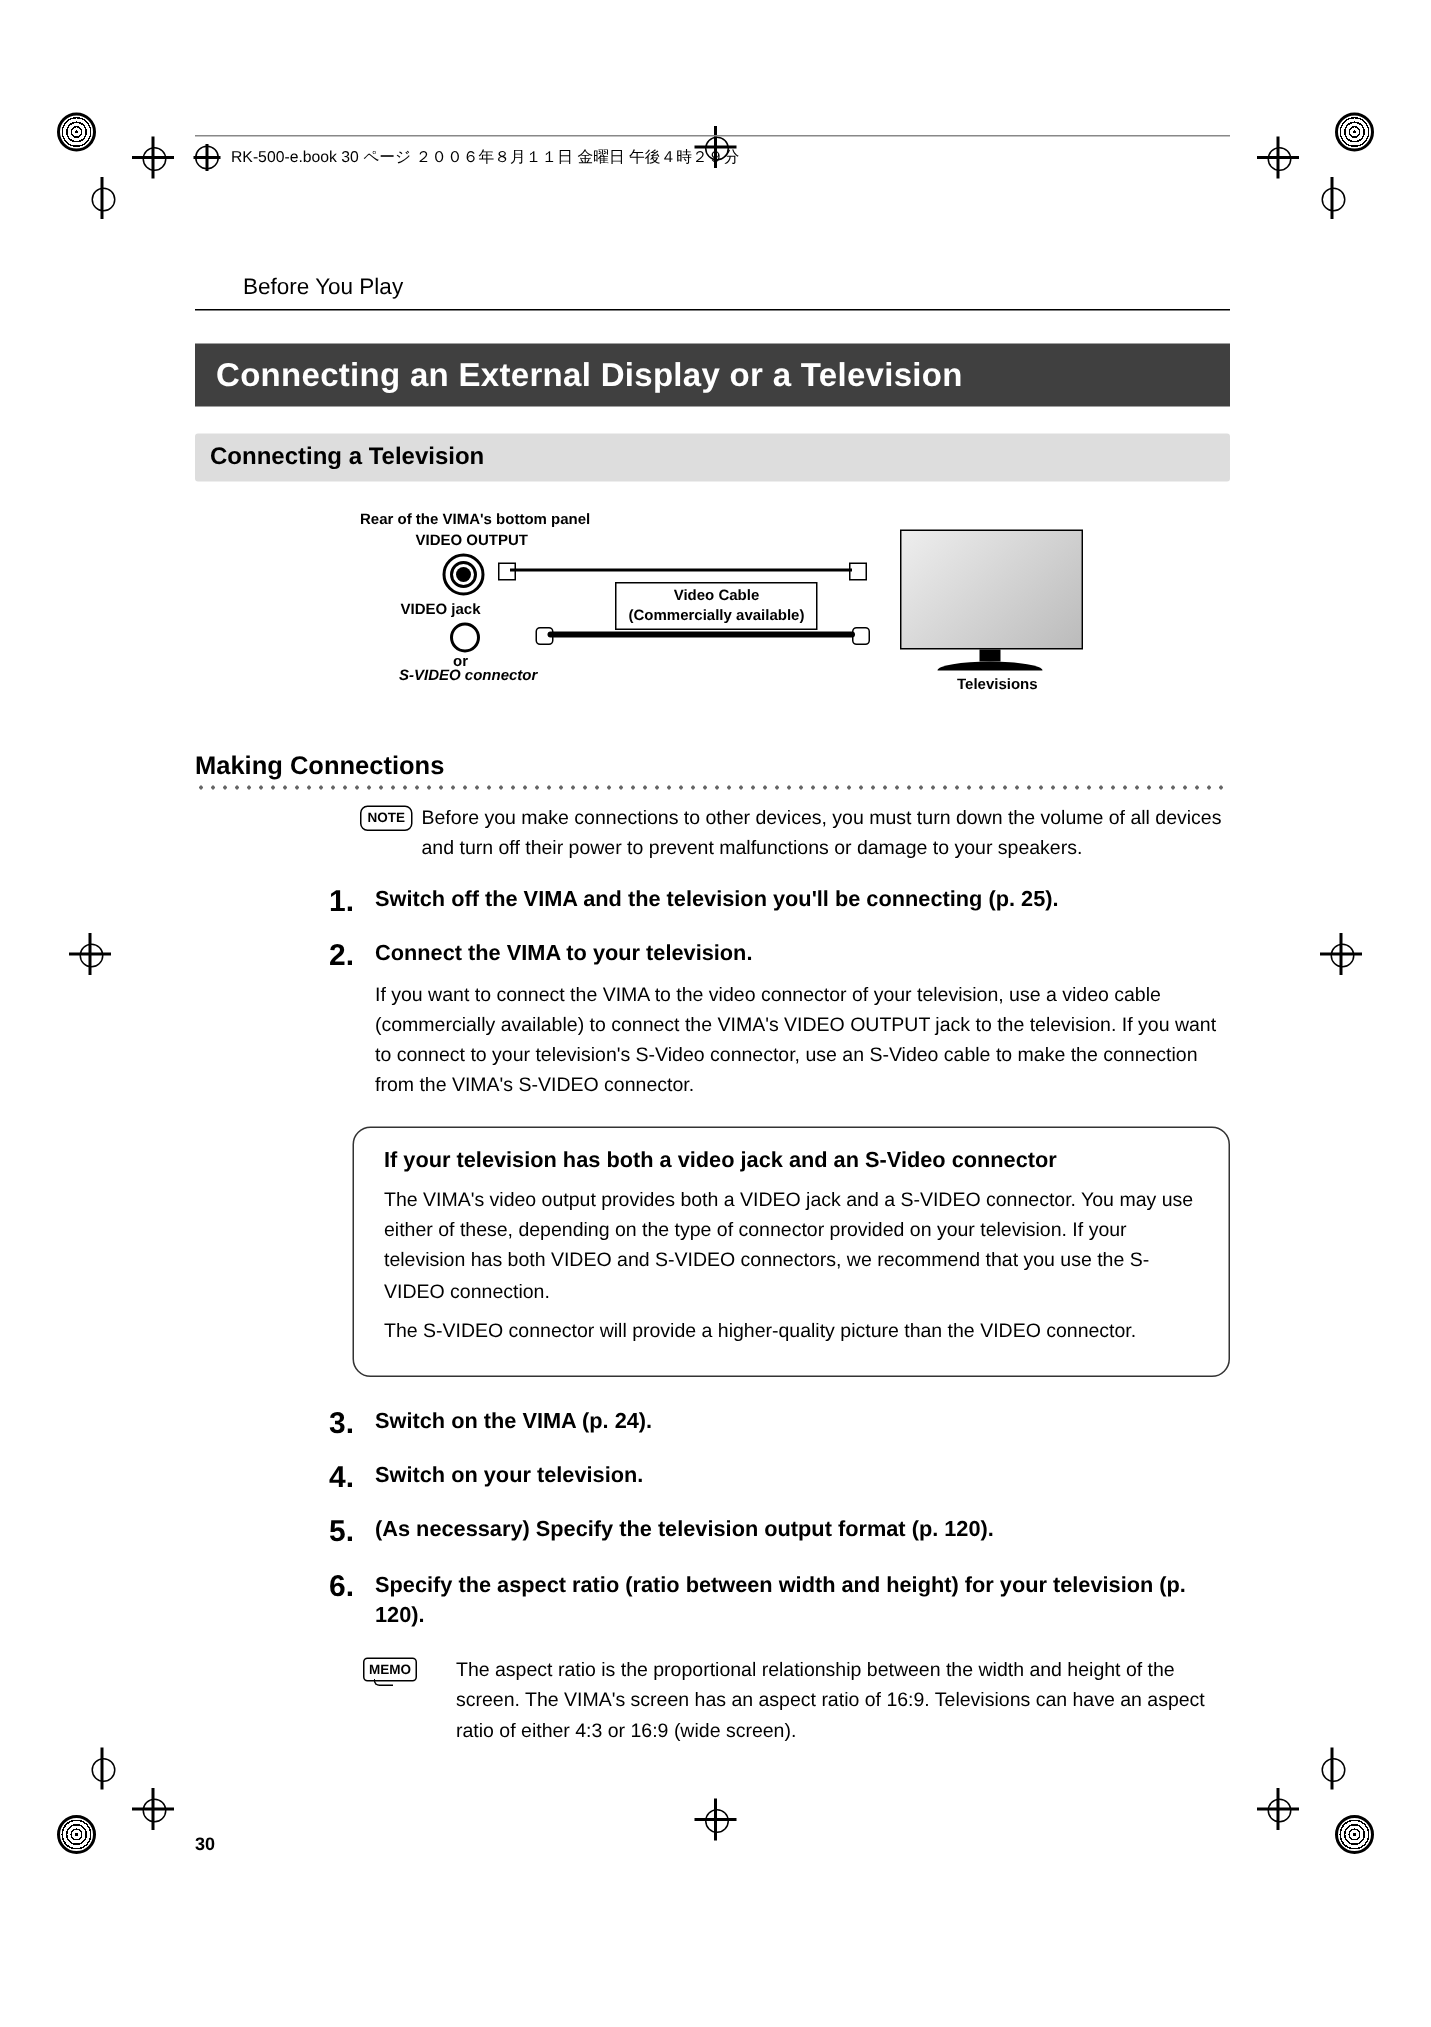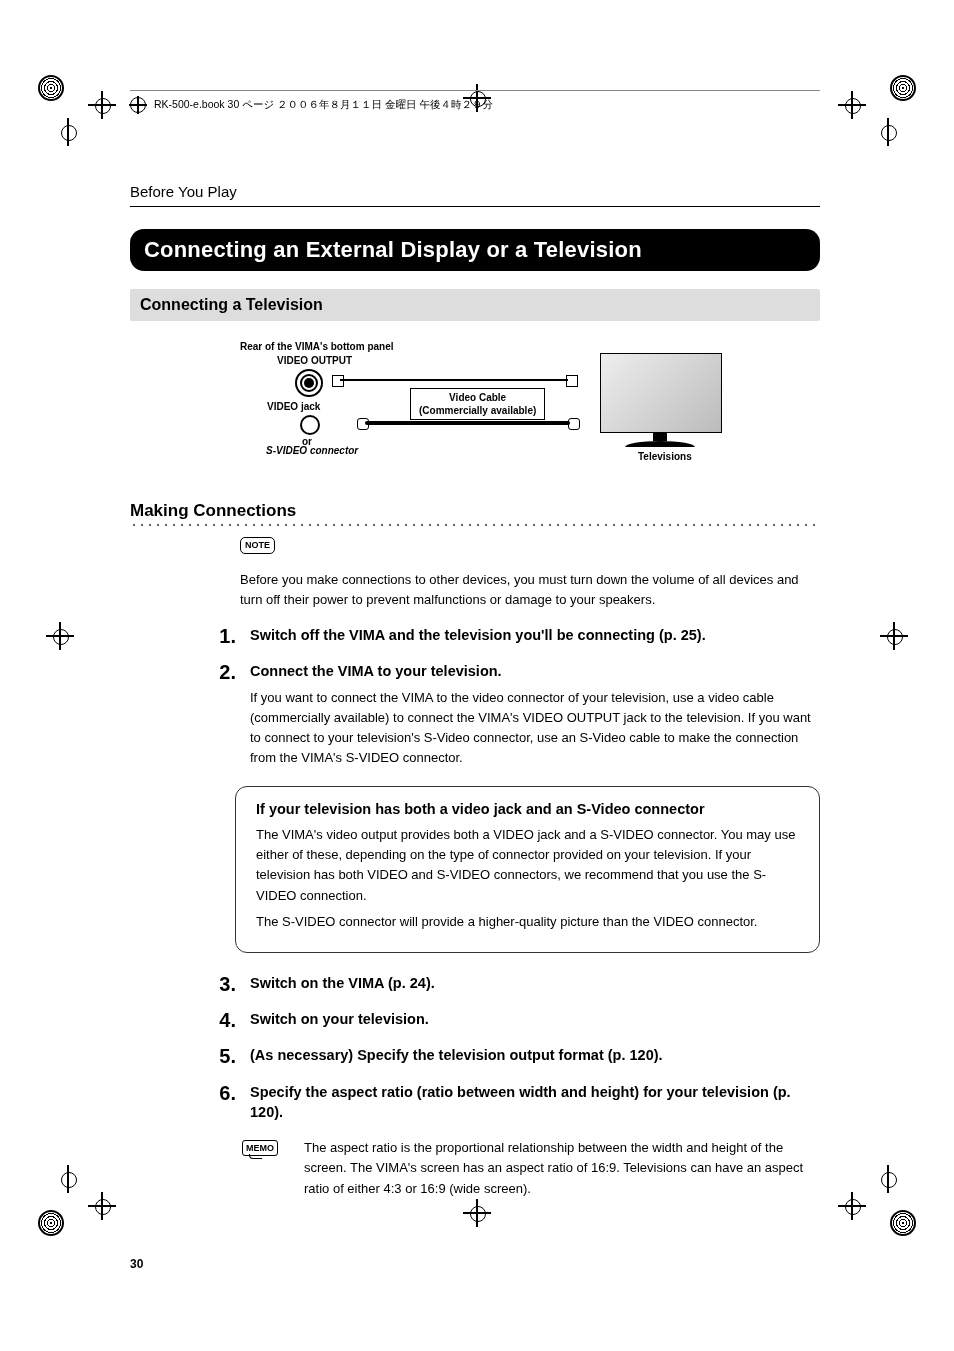--- a/index.html
+++ b/index.html
@@ -77,30 +77,31 @@
   }
   .file-header .dot::before, .file-header .dot::after{
     content:"";position:absolute;background:#000;
   }
   .file-header .dot::before{width:2px;height:18px;left:6px;top:-2px;}
   .file-header .dot::after{height:2px;width:18px;top:6px;left:-2px;}
 
   .breadcrumb {
     font-size: 15px;
     margin-bottom: 6px;
+    margin-left: 32px;
   }
   hr.thin { border:none; border-top:1px solid #000; margin:0 0 22px 0; }
 
   .section-bar {
-    background: #000000;
+    background: #404040;
     color: #fff;
     font-size: 22px;
     font-weight: bold;
     padding: 8px 14px;
-    border-radius: 14px;
+    border-radius: 0;
     margin-bottom: 18px;
     letter-spacing: 0.2px;
   }
 
   .subsection-bar {
     background: #ddd;
     font-size: 16px;
     font-weight: bold;
     padding: 7px 10px;
     border-radius: 2px;
@@ -131,21 +132,21 @@
   .diagram .tv .stand-base{margin:0 auto;width:70px;height:6px;background:#000;border-radius:50% 50% 0 0 / 100% 100% 0 0;}
   .diagram .tv-label{position:absolute; left:398px; top:110px;}
 
   .h3 {
     font-size: 17px;
     font-weight: bold;
     margin: 10px 0 2px 0;
   }
   .dotrow { margin:2px 0 8px 0; height:4px; background-image: radial-gradient(circle, #666 1.2px, transparent 1.2px); background-size: 8px 4px; background-repeat: repeat-x;}
 
-  .note-row { display:flex; gap:16px; margin: 2px 0 16px 110px; font-size:13px; line-height:1.5;flex-direction:column;}
+  .note-row { display:flex; gap:6px; margin: 2px 0 16px 110px; font-size:13px; line-height:1.5;}
   .note-badge { border:1.3px solid #000; border-radius:5px; font-size:9px; font-weight:bold; padding:1px 4px; height:13px; align-self:flex-start; margin-top:2px;}
 
   .step { display:flex; gap:14px; margin: 4px 0 10px 78px; }
   .step-num { font-size:20px; font-weight:bold; width:28px; text-align:right;}
   .step-num::after{content:".";}
   .step-body { flex:1; }
   .step-title { font-size:14.5px; font-weight:bold; line-height:1.4; margin-bottom:6px;}
   .step-text  { font-size:13px; line-height:1.55; margin-bottom:6px;}
 
   .callout {

